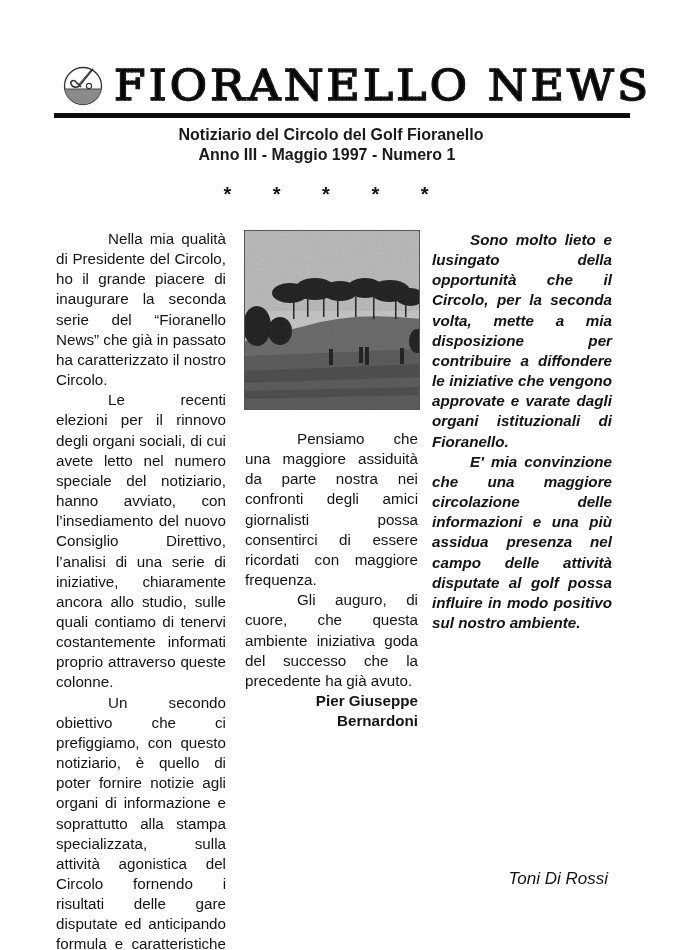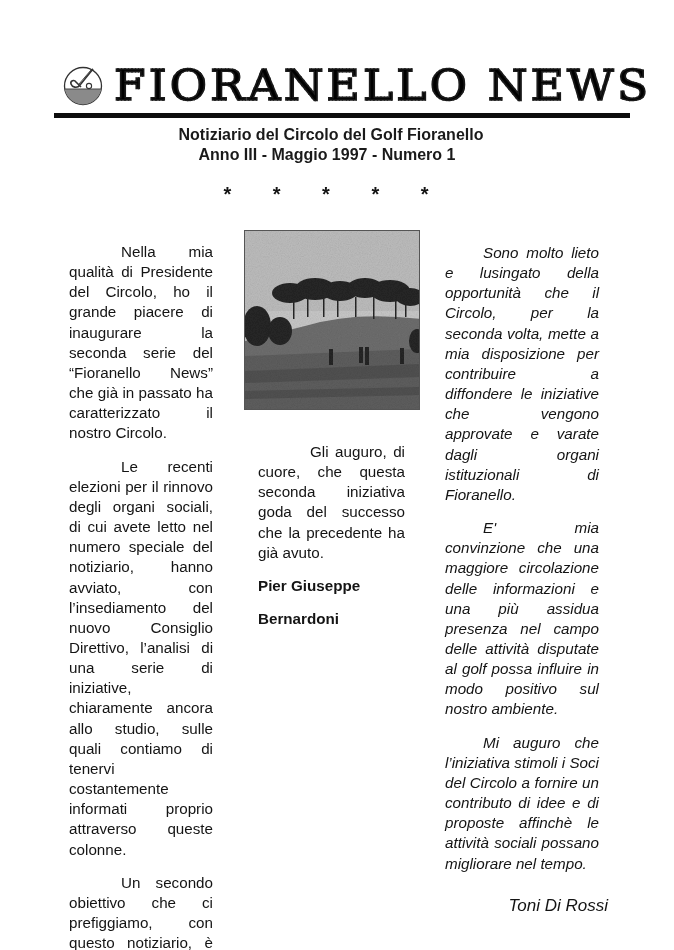--- a/index.html
+++ b/index.html
@@ -16,31 +16,31 @@
   .title-text .inner { background: repeating-linear-gradient(90deg, #1a1a1a 0 1.2px, #fff 1.2px 3.2px);
                        -webkit-background-clip: text; background-clip: text; color: transparent; }
   .rule { position: absolute; left: 54px; top: 113px; width: 576px; height: 5px; background: #0d0d0d; }
   .subtitle { position: absolute; left: 0; width: 674px; text-align: center; font-weight: bold;
               font-size: 16px; line-height: 20px; color: #1a1a1a; }
   .sub1 { top: 125px; left: -6px; }
   .sub2 { top: 145px; left: -10px; }
   .stars { position: absolute; top: 183px; left: 0; width: 674px; text-align: center;
            font-weight: bold; font-size: 20px; letter-spacing: 18px; padding-left: 8px; box-sizing: border-box; left: -6px; }
   .col { position: absolute; font-size: 15.2px; line-height: 20.15px; text-align: justify; }
-  .col p { margin: 13px; text-indent: 52px; }
+  .col p { margin: 0; text-indent: 52px; }
   .col p.noindent { text-indent: 0; }
   .col1 { left: 56px; top: 229px; width: 170px; }
   .col2 { left: 245px; top: 429px; width: 173px; }
-  .col3 { left: 432px; top: 230px; width: 180px; font-style: italic; }
+  .col3 { left: 432px; top: 230px; width: 180px; font-style: italic; font-weight: bold; }
   .col3 p { text-indent: 38px; }
   .photo { position: absolute; left: 244px; top: 230px; width: 176px; height: 180px;
            border: 1px solid #555; box-sizing: border-box; overflow: hidden; background: #cfcfcf; }
-  .signature-bold { font-weight: bold; text-indent: 0 !important; }
+  .signature-bold { text-align: right; font-weight: bold; text-indent: 0 !important; }
   .signature-italic { position: absolute; left: 432px; top: 868px; width: 176px; text-align: right;
-                      font-style: italic; font-size: 17px; line-height: 22px; margin-top: 27px; }
+                      font-style: italic; font-size: 17px; line-height: 22px; }
 </style>
 </head>
 <body>
 
 <div class="masthead">
   <svg class="logo" viewBox="0 0 40 40">
     <defs>
       <clipPath id="lc">
           <circle cx="20" cy="20" r="18.5"></circle>
         </clipPath>
@@ -109,23 +109,23 @@
         <rect x="84" y="118" width="4" height="16"></rect>
         <rect x="114" y="116" width="4" height="16"></rect>
         <rect x="120" y="116" width="4" height="18"></rect>
         <rect x="155" y="117" width="4" height="16"></rect>
       </g>
     </g>
   </svg>
 </div>
 
 <div class="col col2">
-  <p>Gli auguro, di cuore, che questa seconda iniziativa goda del successo che la precedente ha già avuto.</p>
+  <p>Pensiamo che una maggiore assiduità da parte nostra nei confronti degli amici giornalisti possa consentirci di essere ricordati con maggiore frequenza.</p>
+  <p>Gli auguro, di cuore, che questa ambiente iniziativa goda del successo che la precedente ha già avuto.</p>
   <p class="signature-bold">Pier Giuseppe</p>
   <p class="signature-bold">Bernardoni</p>
 </div>
 
 <div class="col col3">
   <p>Sono molto lieto e lusingato della opportunità che il Circolo, per la seconda volta, mette a mia disposizione per contribuire a diffondere le iniziative che vengono approvate e varate dagli organi istituzionali di Fioranello.</p>
   <p>E' mia convinzione che una maggiore circolazione delle informazioni e una più assidua presenza nel campo delle attività disputate al golf possa influire in modo positivo sul nostro ambiente.</p>
-  <p>Mi auguro che l’iniziativa stimoli i Soci del Circolo a fornire un contributo di idee e di proposte affinchè le attività sociali possano migliorare nel tempo.</p>
 </div>
 <div class="signature-italic">Toni Di Rossi</div>
 
 </body></html>

